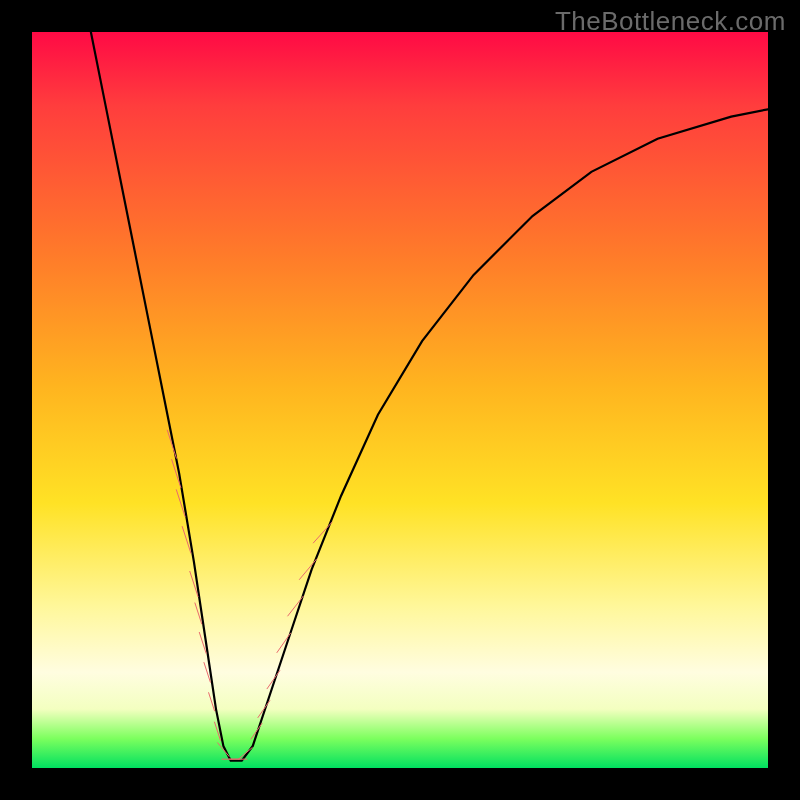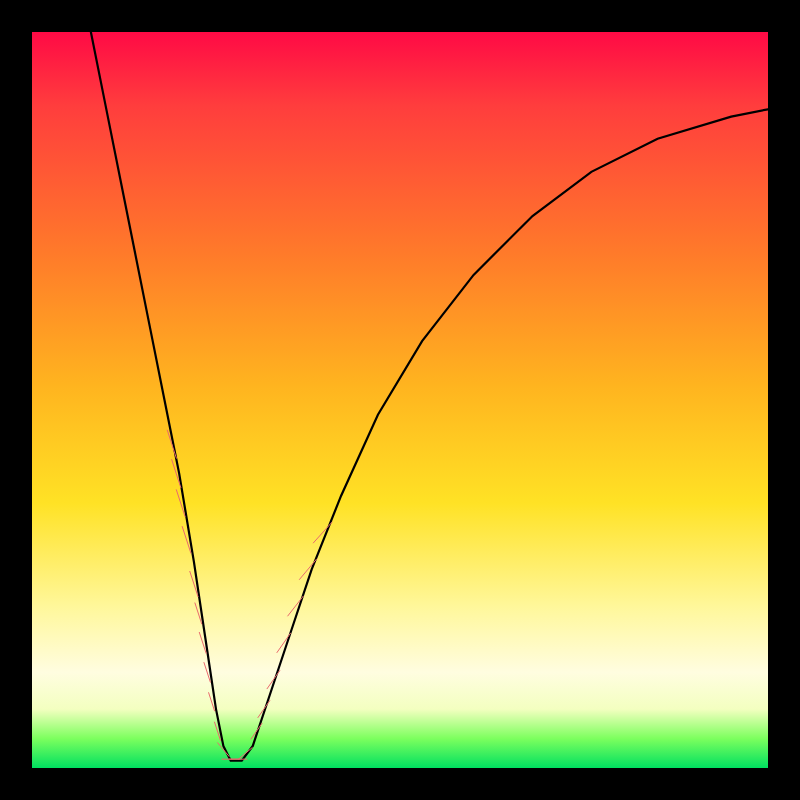--- a/index.html
+++ b/index.html
@@ -70,20 +70,21 @@
     letter-spacing: 0.5px;
     font-weight: 400;
     user-select: none;
   }
 </style>
 </head>
 <body>
 
 <div id="stage">
 
+  <div id="watermark">TheBottleneck.com</div>
 
   <div id="plot-frame">
     <div id="gradient"></div>
     <svg id="curve" viewBox="0 0 736 736">
       <path id="curve-path" class="curve-path" d="M58.88 0.00 L73.60 73.60 L88.32 147.20 L103.04 220.80 L117.76 294.40 L132.48 368.00 L147.20 441.60 L161.92 529.92 L172.96 603.52 L184.00 677.12 L191.36 713.92 L198.72 728.64 L209.76 728.64 L220.80 713.92 L235.52 669.76 L257.60 603.52 L279.68 537.28 L309.12 463.68 L345.92 382.72 L390.08 309.12 L441.60 242.88 L500.48 184.00 L559.36 139.84 L625.60 106.72 L699.20 84.64 L736.00 77.28"></path>
       <g id="markers">
           <line x1="135.29" y1="398.16" x2="144.39" y2="426.16" stroke="#ea6a6d" stroke-width="13" stroke-linecap="round" class="marker"></line>
           <line x1="139.71" y1="427.60" x2="148.80" y2="455.60" stroke="#ea6a6d" stroke-width="13" stroke-linecap="round" class="marker"></line>
           <line x1="144.35" y1="457.74" x2="152.99" y2="484.34" stroke="#ea6a6d" stroke-width="13" stroke-linecap="round" class="marker"></line>
           <line x1="150.24" y1="494.54" x2="158.88" y2="521.14" stroke="#ea6a6d" stroke-width="13" stroke-linecap="round" class="marker"></line>

